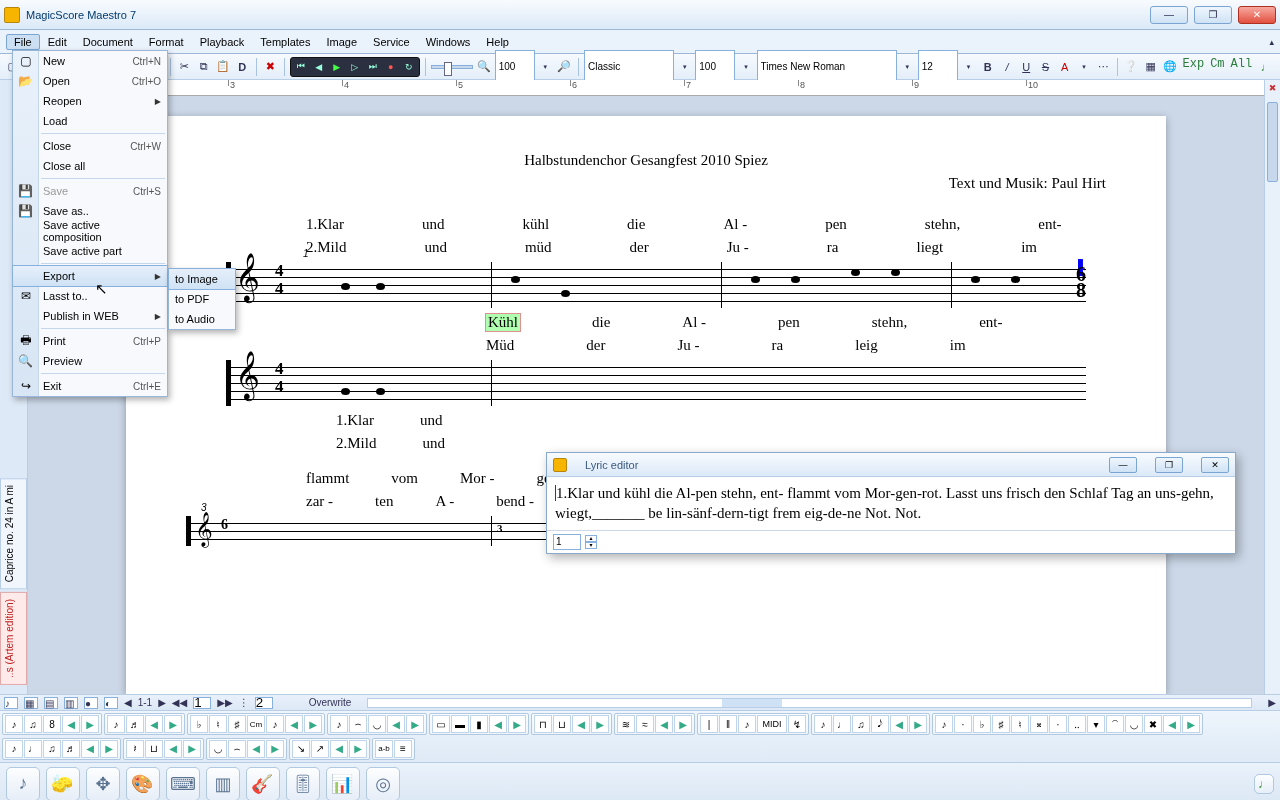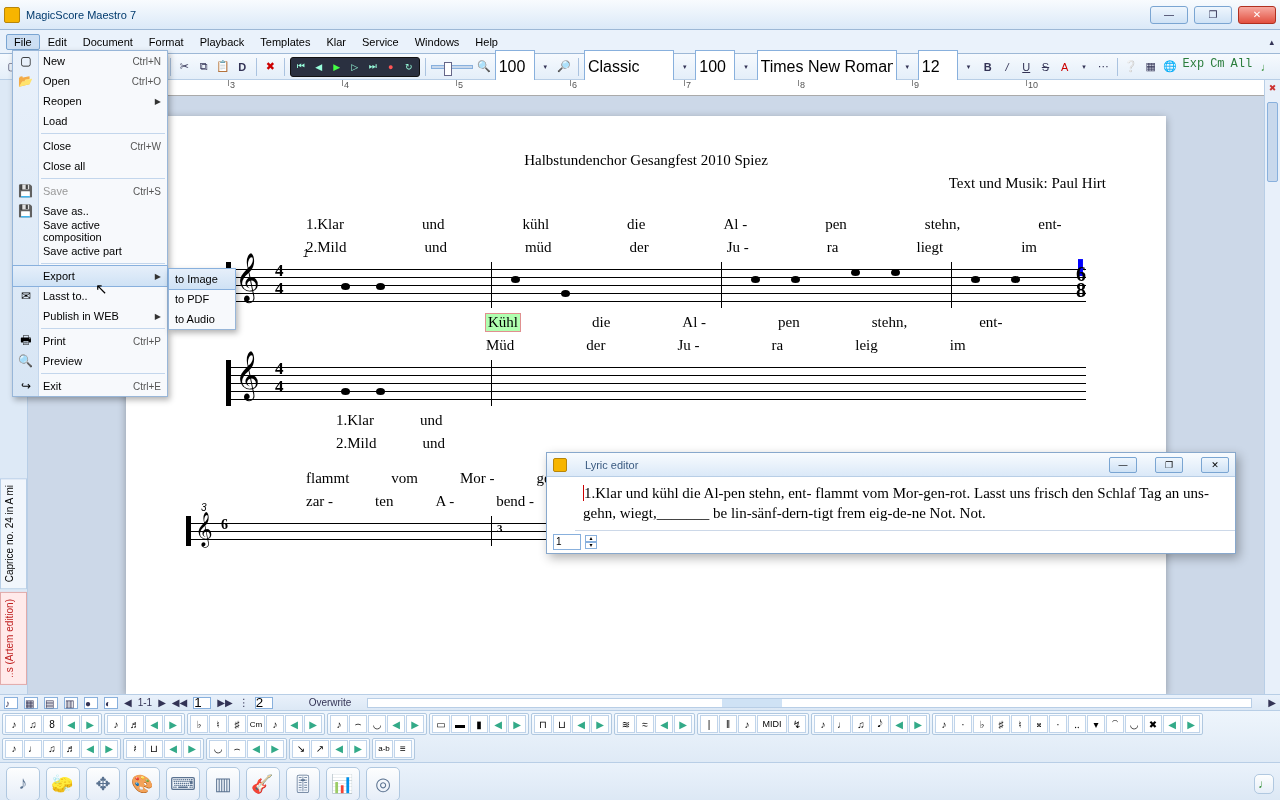--- a/index.html
+++ b/index.html
@@ -46,21 +46,21 @@
   height: 26px;
   background: linear-gradient(#f6fafe,#e4eef9);
   border-bottom: 1px solid #b8cee6;
   display: flex;
   align-items: center;
   padding: 0 4px;
   gap: 2px;
 }
 .tb-btn { width: 20px; height: 20px; border: 1px solid transparent; display:flex; align-items:center; justify-content:center; border-radius:2px; cursor:pointer; font-size:11px; color:#335;}
 .tb-sep { width:1px; height:18px; background:#aac3e0; margin:0 3px; }
-.tb-combo { height:34px; border:1px solid #88b0dd; background:#fff; font-size:16px; padding:0 3px; }
+.tb-combo { height:34px; border:1px solid #88b0dd; background:#fff; font-size:10px; padding:0 3px; }
 .tb-combo.sm { width: 40px; }
 .tb-combo.md { width: 90px; }
 .tb-combo.lg { width: 140px; }
 .tb-slider { width: 50px; height:4px; background:#c8d8ec; border:1px solid #88b0dd; position:relative; }
 .tb-slider::after{content:'';position:absolute;left:30%;top:-4px;width:6px;height:12px;background:#fff;border:1px solid #668;}
 .play-ctrl { display:flex; background:#2a3040; border:1px solid #111; border-radius:3px; padding:1px;}
 .play-btn { width:18px; height:16px; display:flex;align-items:center;justify-content:center;color:#9fd; font-size:9px; cursor:pointer;}
 .play-btn.rec{color:#f55;}
 .play-btn.play{color:#4f4;}
 
@@ -151,21 +151,21 @@
   width: 690px;
   background:#fff;
   border:1px solid #88a8cc;
   box-shadow: 3px 4px 10px rgba(0,0,0,0.3);
   z-index: 50;
 }
 .lyric-win .lw-title{ height:24px; background:linear-gradient(#f8fbfe,#dbe9f8); border-bottom:1px solid #b8cee6; display:flex; align-items:center; padding:0 6px; gap:18px;}
 .lyric-win .lw-title .icn{ width:14px;height:14px;background:#f7b500;border:1px solid #b7860b;border-radius:2px;}
 .lyric-win .lw-title .ttl{ color:#3a5a80; flex:1;}
 .lyric-win .lw-title .wb{ width:28px; height:16px; border:1px solid #7aa5d2; border-radius:2px; background:linear-gradient(#eff6fd,#cfe2f5); display:flex;align-items:center;justify-content:center;font-size:9px; cursor:pointer;}
-.lyric-win .lw-body{ padding:6px 8px; font-family:"Times New Roman",serif; font-size:15px; line-height:1.35; border-bottom:1px solid #ccd8e8; min-height:48px;margin-left:28px;}
+.lyric-win .lw-body{ padding:6px 8px; font-family:"Times New Roman",serif; font-size:15px; line-height:1.35; border-bottom:1px solid #ccd8e8; min-height:48px;}
 .lyric-win .lw-body .caret{ border-left:1px solid #c00; padding-left:0;}
 .lyric-win .lw-foot{ height:22px; display:flex; align-items:center; padding:0 6px; gap:4px;}
 .lyric-win .spin{ width:28px; height:16px; border:1px solid #88b0dd; font-size:10px; padding:0 2px;}
 .lyric-win .spinbtns{ display:flex; flex-direction:column;}
 .lyric-win .spinbtns div{width:12px;height:7px;border:1px solid #88b0dd;font-size:6px;line-height:5px;text-align:center;cursor:pointer;}
 
 
 .cursor-ptr { position:absolute; left:95px; top:280px; z-index:200; font-size:15px; color:#000; pointer-events:none;}
 
 
@@ -185,21 +185,21 @@
   </div>
 </div>
 
 <div class="menubar">
   <div class="mi active">File</div>
   <div class="mi">Edit</div>
   <div class="mi">Document</div>
   <div class="mi">Format</div>
   <div class="mi">Playback</div>
   <div class="mi">Templates</div>
-  <div class="mi">Klar</div>
+  <div class="mi">Image</div>
   <div class="mi">Service</div>
   <div class="mi">Windows</div>
   <div class="mi">Help</div>
   <div class="collapse">▴</div>
 </div>
 
 <div class="toolbar">
   <div class="tb-btn">▢</div>
   <div class="tb-btn" style="color:#d2a400">📂</div>
   <div class="tb-btn" style="color:#3a6fbf">💾</div>

